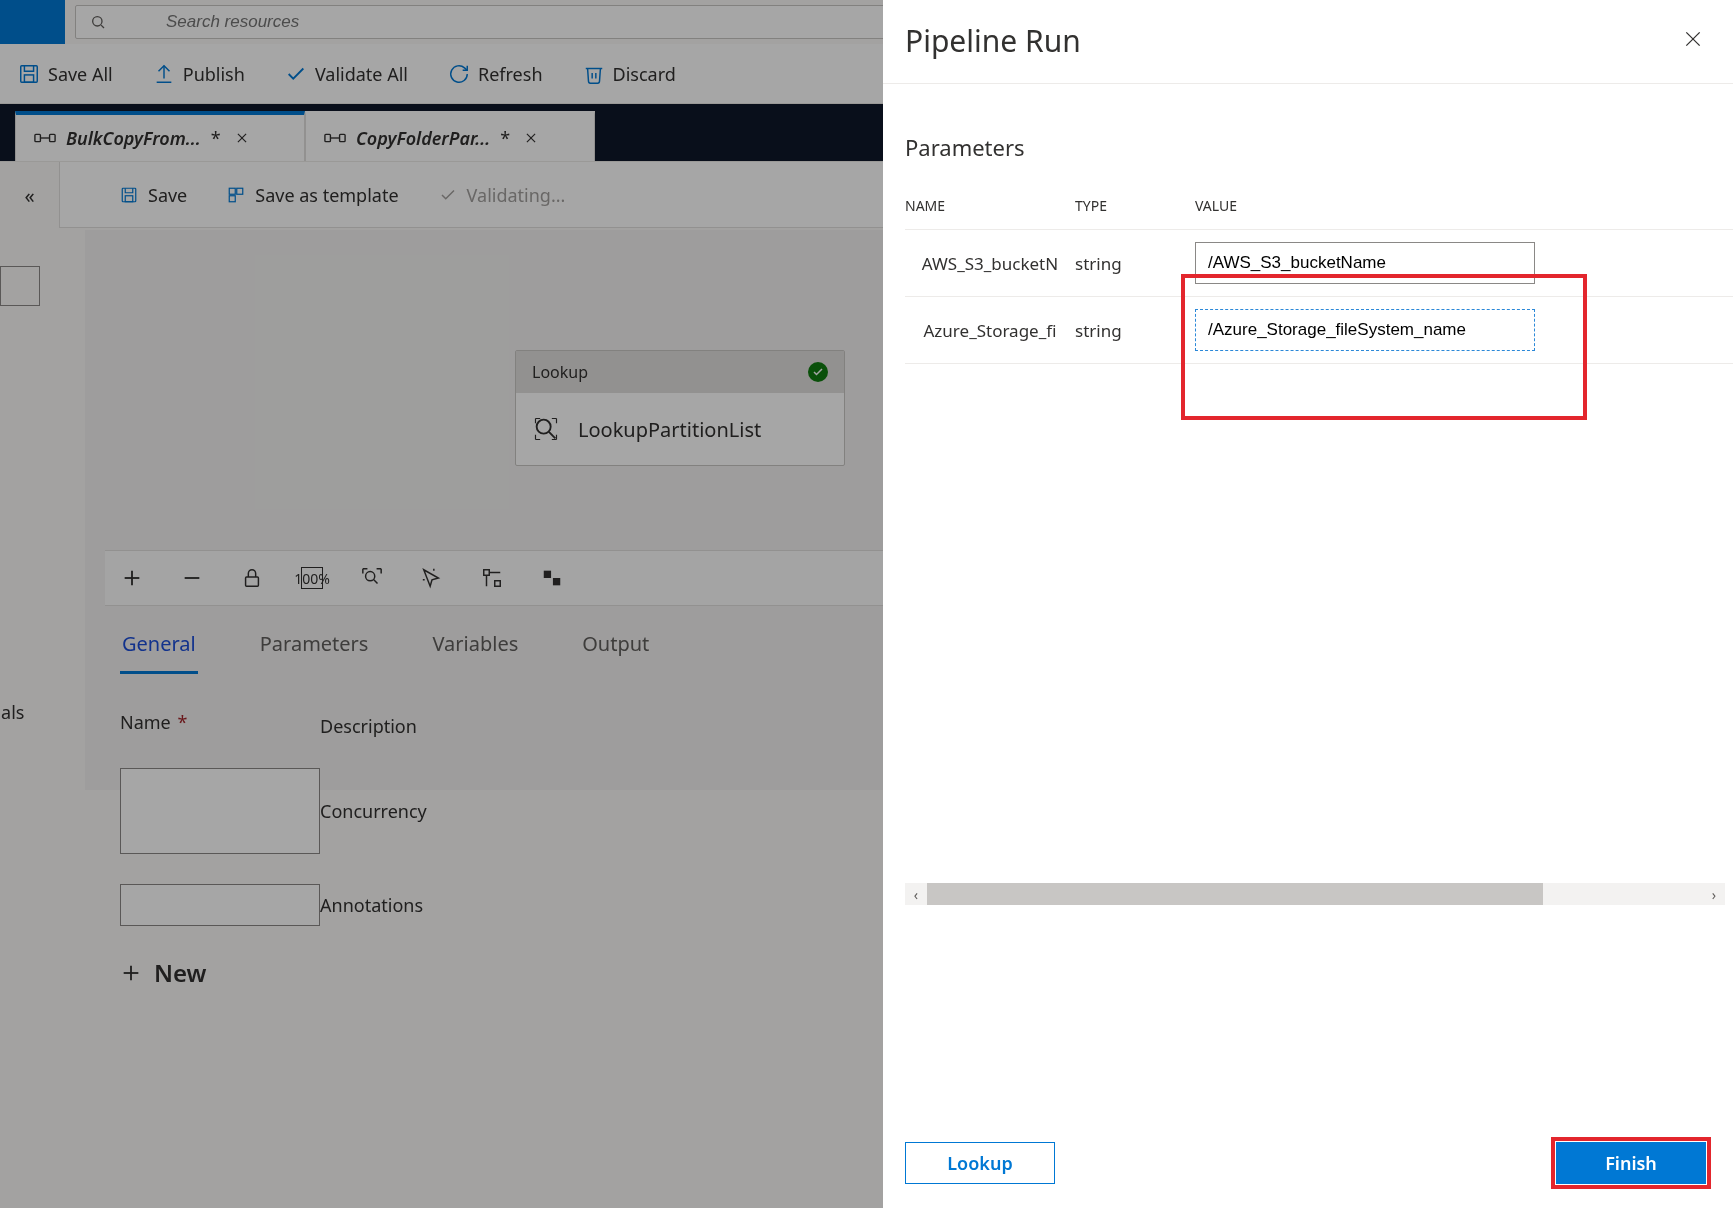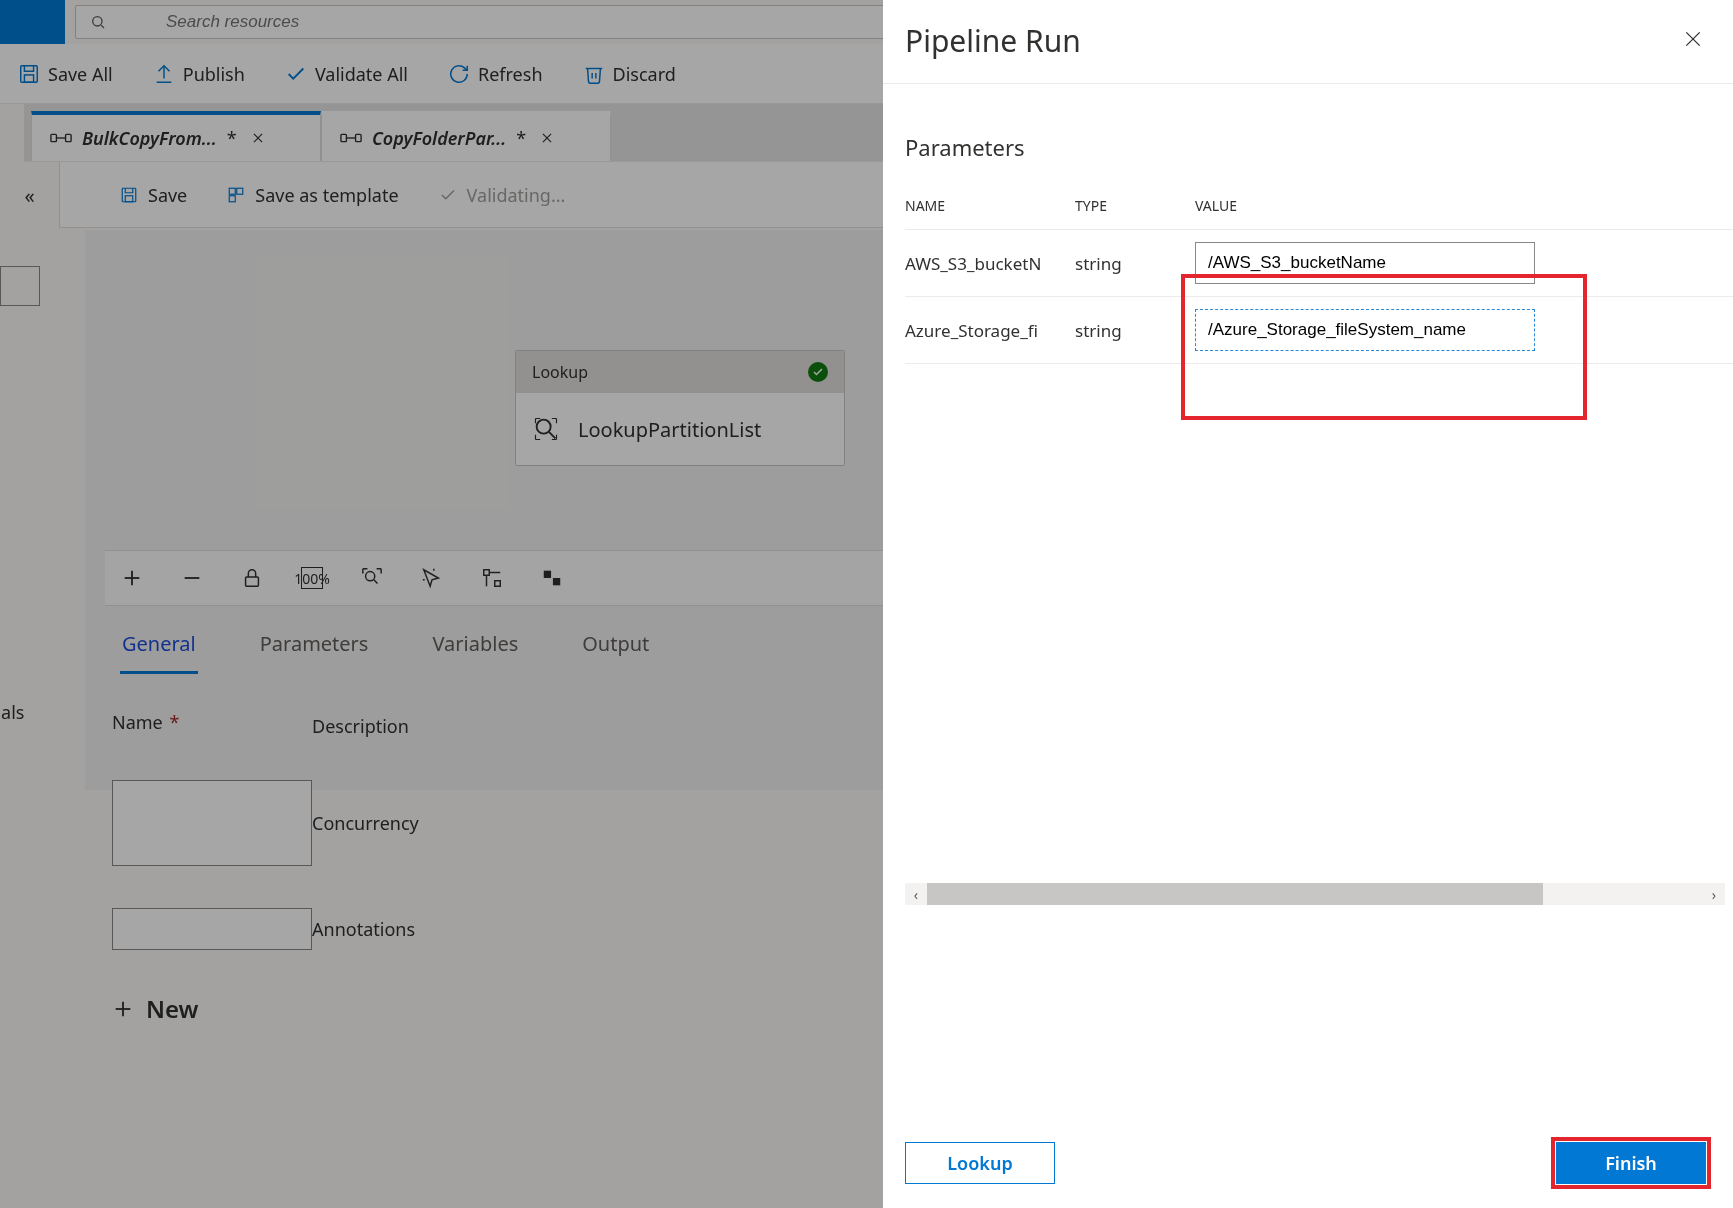--- a/index.html
+++ b/index.html
@@ -75,26 +75,25 @@
     gap: 8px;
     font-size: 18px;
     color: #323130;
     cursor: pointer;
   }
   .tb-btn svg { width: 22px; height: 22px; }
 
   
   .tab-strip {
     height: 58px;
-    background: #e5e5e5;
+    background: #0f172a;
     border-bottom: 1px solid #edebe9;
     display: flex;
     align-items: flex-end;
-    padding-left: 7px;
-    margin-left: 24px;
+    padding-left: 15px;
   }
   .doc-tab {
     height: 50px;
     min-width: 290px;
     background: #fff;
     display: inline-flex;
     align-items: center;
     gap: 10px;
     padding: 0 18px;
     font-size: 18px;
@@ -216,24 +215,24 @@
     position:absolute;
     top:624px; left:120px;
     display:flex; gap:60px;
     font-size:20px;
   }
   .prop-tabs .ptab { color:#605e5c; padding:6px 2px 14px; }
   .prop-tabs .ptab.active { color:#1d4ed8; border-bottom: 3px solid #0078d4; }
 
   .prop-form {
     position:absolute;
-    top:706px; left:112px;
+    top:706px; left:120px;
     display:grid;
     grid-template-columns: 200px 540px;
-    row-gap: 42px;
+    row-gap: 30px;
     align-items:center;
     font-size:18px;
   }
   .prop-form .lbl .req { color:#a4262c; margin-left:2px; }
   .prop-form input[type=text], .prop-form textarea {
     width:100%;
     border:1px solid #8a8886;
     padding:10px 12px;
     font-size:17px;
     background:#fff;
@@ -280,21 +279,21 @@
     font-size:14px;
     color:#323130;
     padding:6px 0 14px;
     border-bottom:1px solid #edebe9;
   }
   table.params td {
     padding:12px 0;
     border-bottom:1px solid #edebe9;
     vertical-align:middle;
   }
-  table.params td:first-child { width:170px; white-space:nowrap; overflow:hidden; }
+  table.params td:first-child { width:170px; white-space:nowrap; overflow:hidden;text-align:center; }
   table.params td:nth-child(2) { width:120px; }
   table.params input {
     width:340px;
     padding:10px 12px;
     font-size:17px;
     border:1px solid #8a8886;
   }
   table.params input.dashed {
     border:1px dashed #2b88d8;
   }

